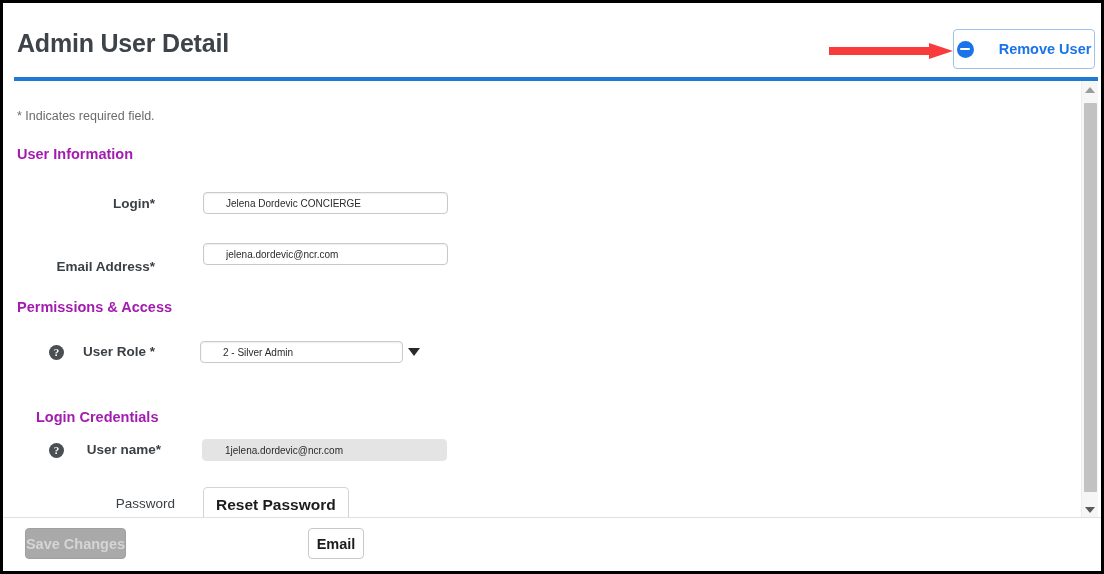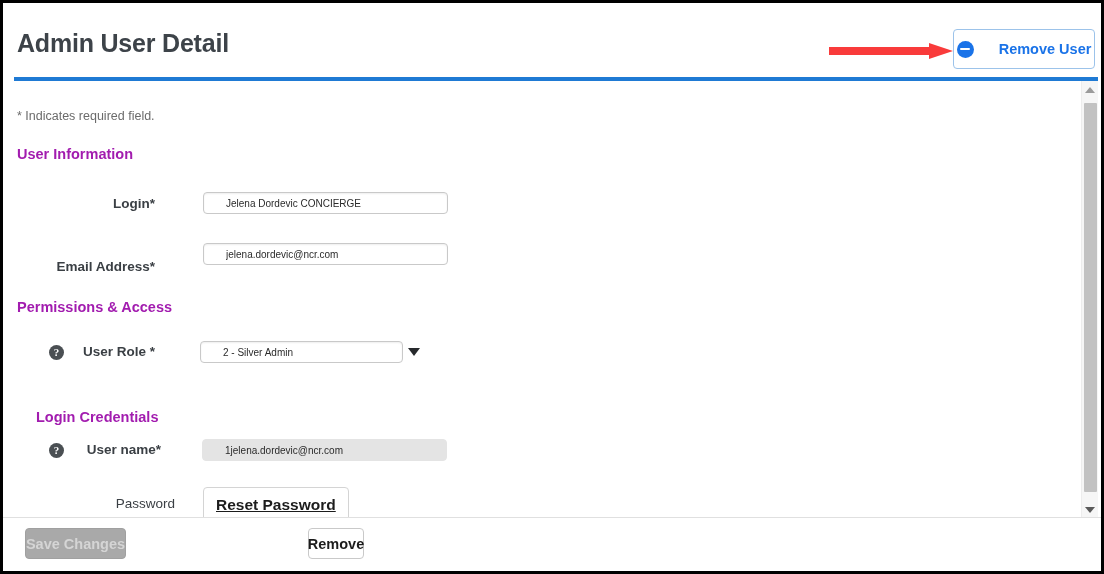--- a/index.html
+++ b/index.html
@@ -334,33 +334,33 @@
       <input class="text-input" style="left: 197px; top: 260px; width: 203px;" readonly="" value="2 - Silver Admin">
       <div class="select-arrow" style="left:405px; top:267px;"></div>
 
       <div class="section-heading" style="top:328px;margin-left:19px;">Login Credentials</div>
 
       <div class="help-icon" style="left:46px; top:362px;">?</div>
       <div class="field-label" style="left:68px; top:361px; width:90px;">User name*</div>
       <input class="text-input disabled" style="left: 199px; top: 358px; width: 245px;" disabled="" value="1jelena.dordevic@ncr.com">
 
       <div class="field-label plain" style="left:0px; top:415px; width:152px;padding-left:20px;">Password</div>
-      <button class="reset-password-btn" style="left:200px; top:406px;text-decoration:underline;">Reset Password</button>
+      <button class="reset-password-btn" style="left:200px; top:406px;">Reset Password</button>
 
     </div>
   </div>
 
   <div class="scrollbar">
     <div class="sb-btn up">
       <span class="tri"></span>
     </div>
     <div class="sb-thumb"></div>
     <div class="sb-btn down">
       <span class="tri"></span>
     </div>
   </div>
 
   <div class="footer">
     <div class="footer-btn btn-save">Save Changes</div>
-    <div class="footer-btn btn-close">Remove</div>
+    <div class="footer-btn btn-close">Email</div>
   </div>
 
 </div>
 
 </body></html>

